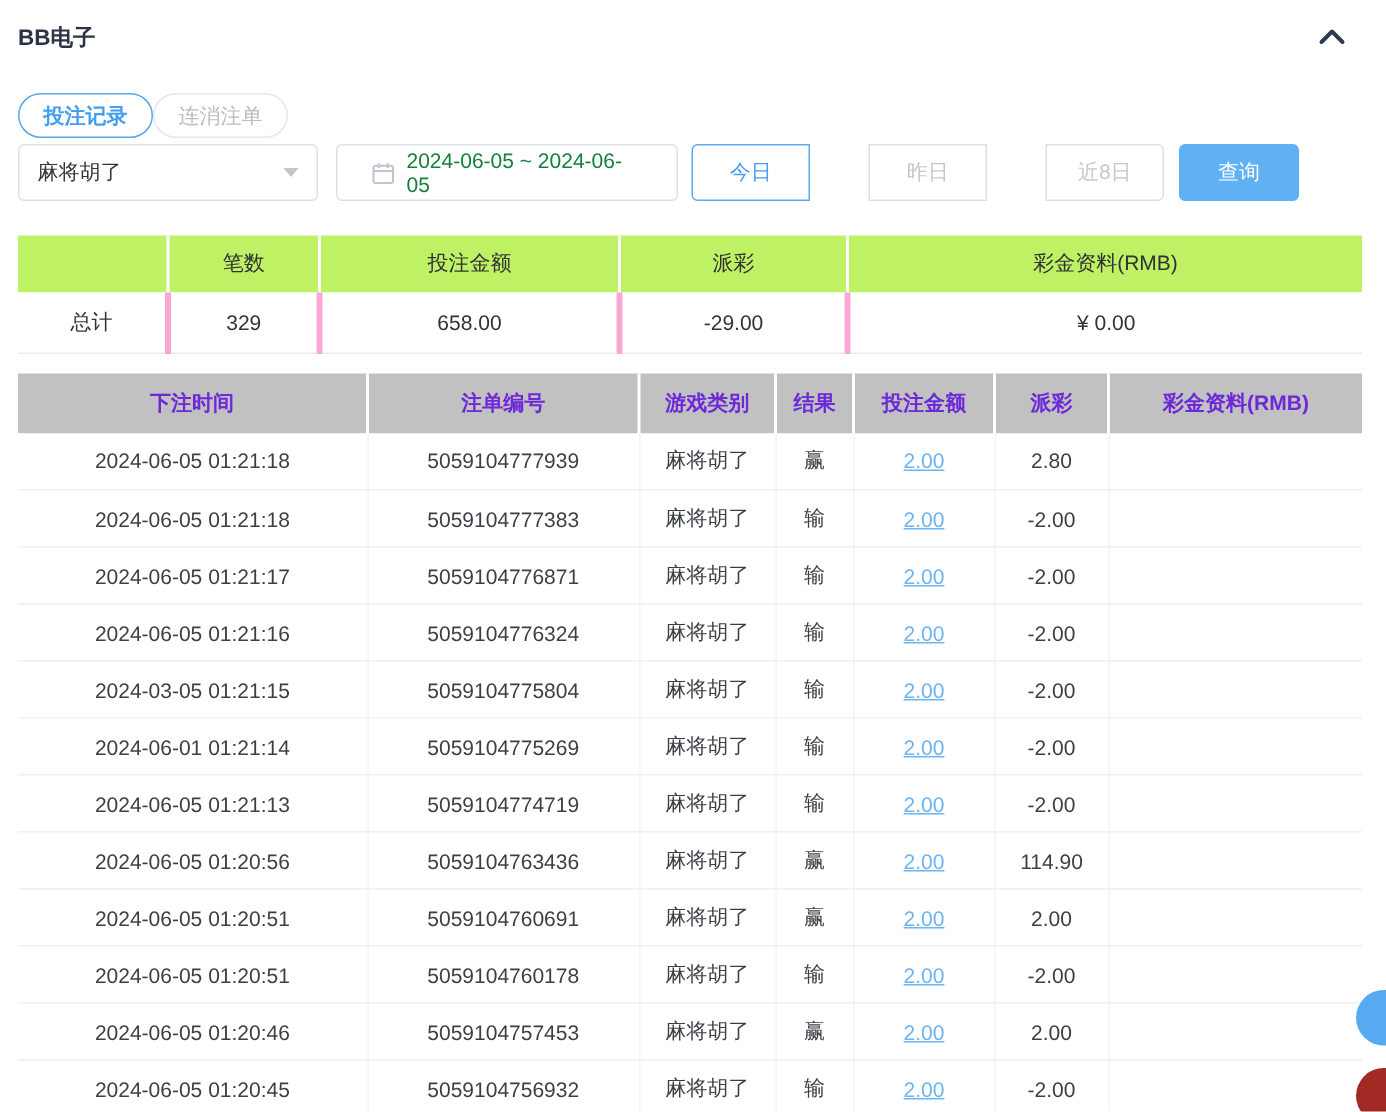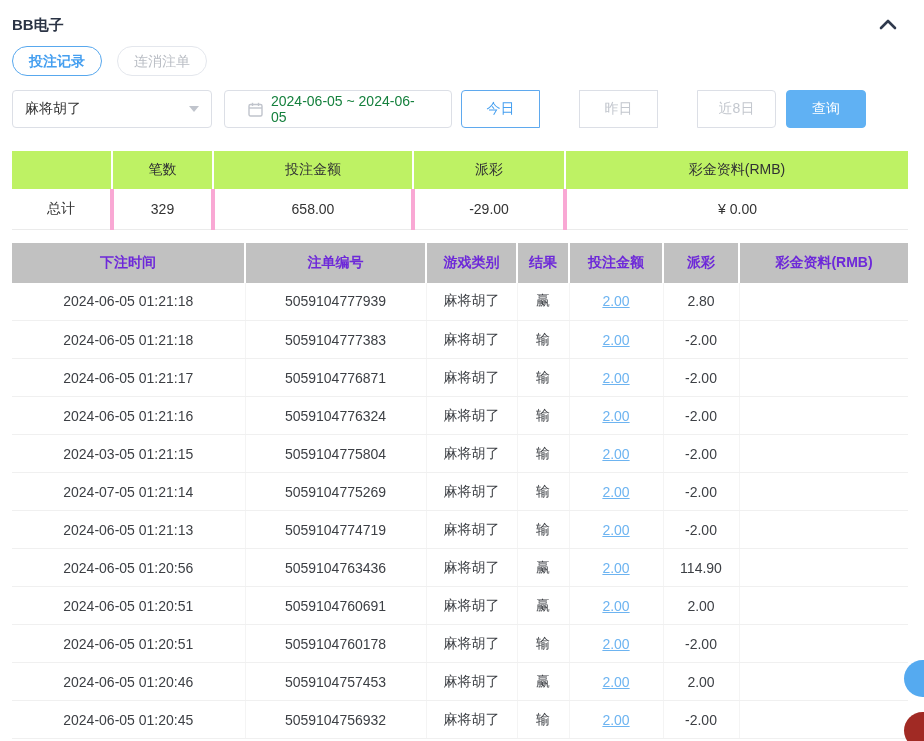--- a/index.html
+++ b/index.html
@@ -2,26 +2,26 @@
 <html><head>
 <meta charset="utf-8">
 <style>
   * { margin: 0; padding: 0; box-sizing: border-box; }
   html, body { width: 924px; height: 741px; overflow: hidden; background: #fff; }
   body { font-family: "Liberation Sans", "DejaVu Sans", sans-serif; color: #333; position: relative; }
 
   .page { padding: 16px 16px 0 12px; }
 
   
-  .title-row { display: flex; justify-content: space-between; align-items: center; margin-bottom: 11px; }
+  .title-row { display: flex; justify-content: space-between; align-items: center; margin-bottom: 27px; }
   .panel-title { font-size: 15px; font-weight: bold; color: #2b3445; }
   .collapse-btn { width: 24px; height: 18px; cursor: pointer; margin-right: 8px; background: none; border: none; display: flex; align-items: center; justify-content: center; }
 
   
-  .tabs-row { display: flex; gap: 15px; margin-bottom: 14px; }
+  .tabs-row { display: flex; margin-bottom: 4px; }
   .tab-pill { height: 30px; padding: 0 16px; border-radius: 16px; font-size: 14px; line-height: 28px; background: #fff; cursor: pointer; border: 1px solid #e4e7ed; color: #b9bdc4; }
   .tab-pill.active { border-color: #58a8ee; color: #459ff0; font-weight: bold; }
 
   
   .filter-row { display: flex; align-items: center; margin-bottom: 23px; }
   .select-box { width: 200px; height: 38px; border: 1px solid #dcdfe6; border-radius: 4px; display: flex; align-items: center; padding: 0 12px; font-size: 14px; color: #333; cursor: pointer; background: #fff; }
   .select-box .select-value { flex: 1; }
   .caret-down { width: 0; height: 0; border-left: 5px solid transparent; border-right: 5px solid transparent; border-top: 6px solid #c0c4cc; }
   .date-box { width: 228px; height: 38px; border: 1px solid #dcdfe6; border-radius: 4px; display: flex; align-items: center; padding: 0 23px; margin-left: 12px; font-size: 14px; color: #15803d; cursor: pointer; background: #fff; }
   .date-box .cal { margin-right: 8px; display: flex; }
@@ -187,21 +187,21 @@
         <tr>
           <td>2024-03-05 01:21:15</td>
           <td>5059104775804</td>
           <td>麻将胡了</td>
           <td>输</td>
           <td><span class="bet-link">2.00</span></td>
           <td class="neg">-2.00</td>
           <td></td>
         </tr>
         <tr>
-          <td>2024-07-05 01:21:14</td>
+          <td>2024-06-01 01:21:14</td>
           <td>5059104775269</td>
           <td>麻将胡了</td>
           <td>输</td>
           <td><span class="bet-link">2.00</span></td>
           <td class="neg">-2.00</td>
           <td></td>
         </tr>
         <tr>
           <td>2024-06-05 01:21:13</td>
           <td>5059104774719</td>

